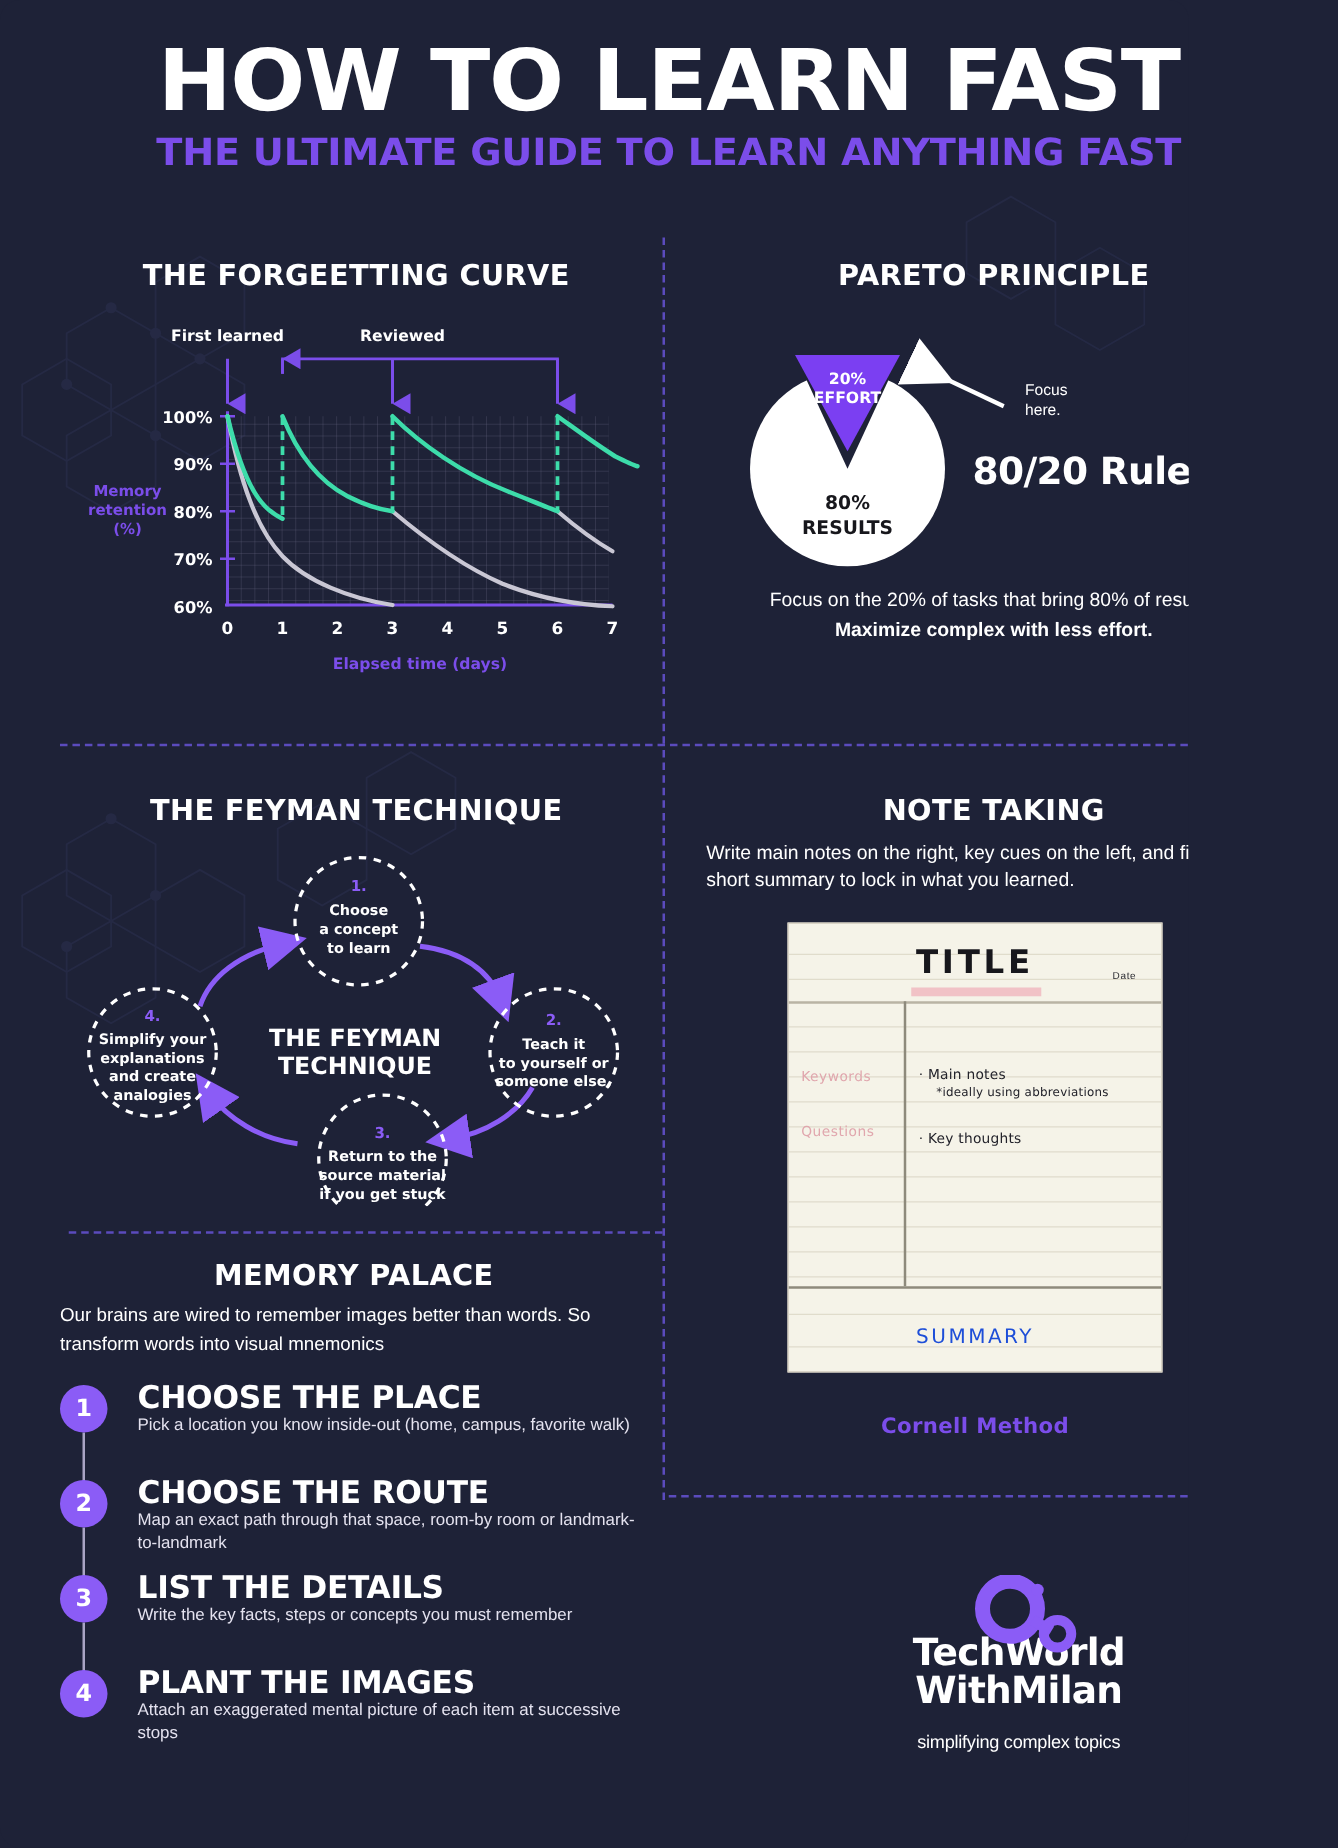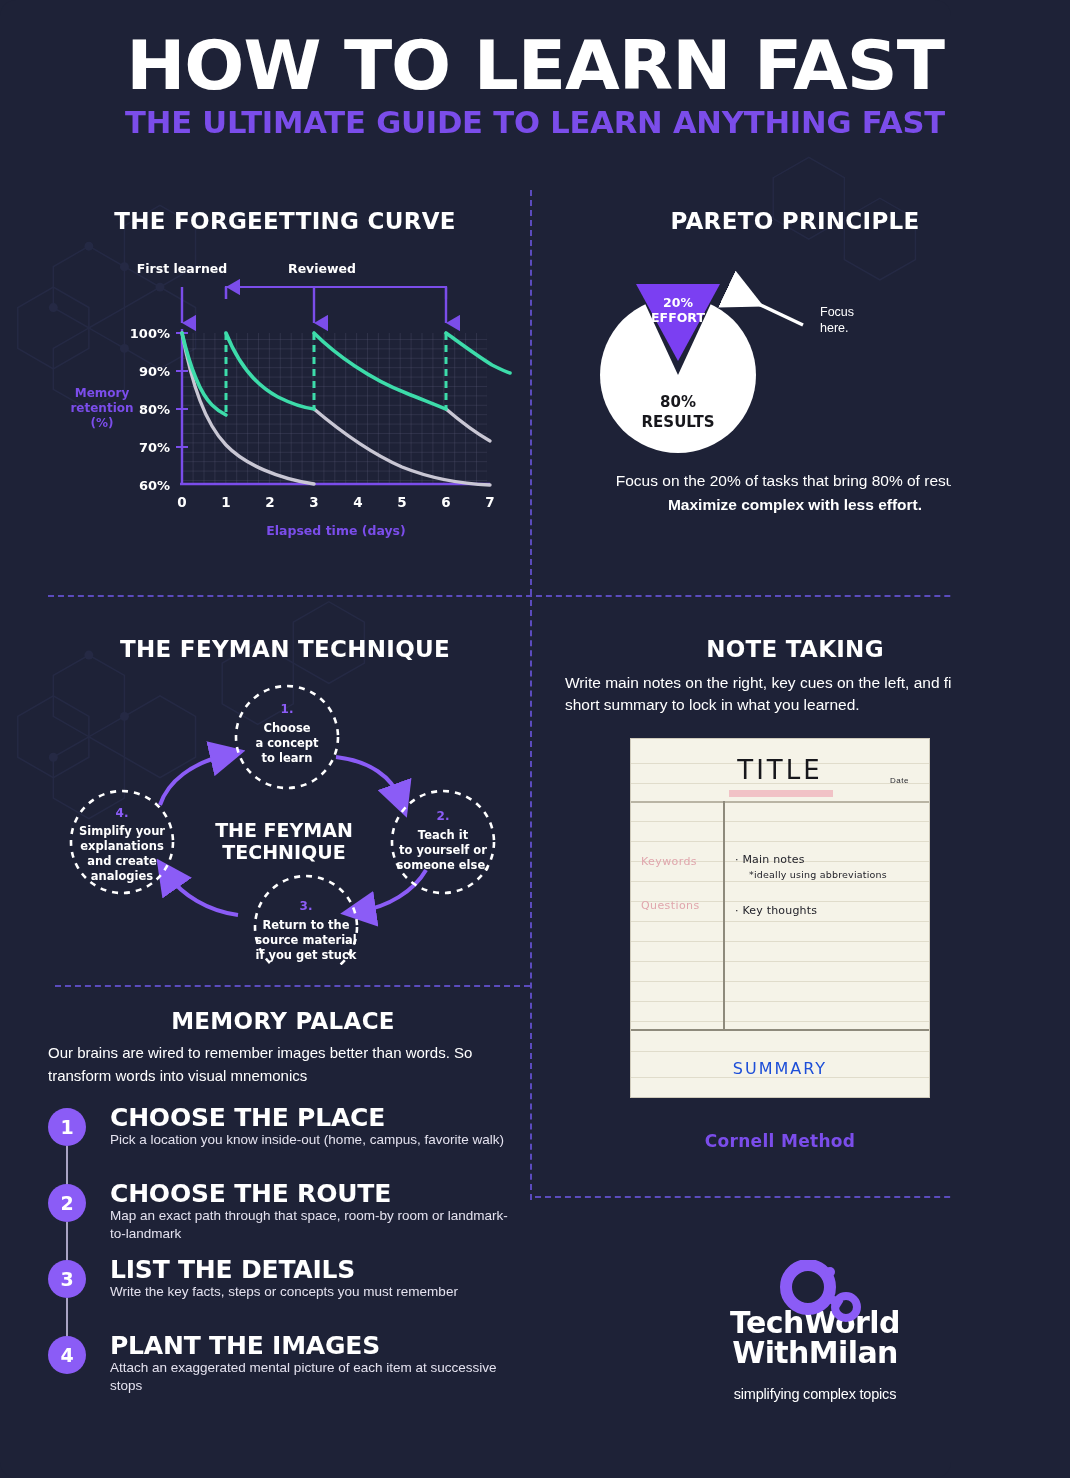--- a/index.html
+++ b/index.html
@@ -80,21 +80,21 @@
   #cornell {
     position: absolute; left: 630px; top: 738px; width: 300px; height: 360px;
     background: #f5f3e8; border: 1px solid #cfcabb;
   }
   .cn-rule {
     position: absolute; left: 0; width: 100%; height: 1px; background: #e0dccb;
   }
   #cn-title {
     position: absolute; left: 0; top: 16px; width: 100%; text-align: center;
     font-family: "DejaVu Sans", sans-serif; font-size: 26px; color: #17171c;
-    letter-spacing: 3px; font-weight: 400;
+    letter-spacing: 3px; font-weight: 700;
   }
   #cn-title-underline {
     position: absolute; left: 98px; top: 51px; width: 104px; height: 7px;
     background: #f0b9c0; opacity: .85;
   }
   #cn-date {
     position: absolute; right: 20px; top: 37px;
     font-size: 8px; color: #2a2a30; letter-spacing: .5px;
   }
   #cn-hdr-line { position: absolute; left: 0; top: 62px; width: 100%; height: 1.5px; background: #b9b4a4; }
@@ -309,20 +309,21 @@
       <text x="133" y="152" text-anchor="middle" font-family="DejaVu Sans, sans-serif" font-size="15" font-weight="700" fill="#17171c">80%</text>
       <text x="133" y="172" text-anchor="middle" font-family="DejaVu Sans, sans-serif" font-size="15" font-weight="700" fill="#17171c">RESULTS</text>
 
       <line x1="258" y1="70" x2="188" y2="37" stroke="#ffffff" stroke-width="3.4" marker-end="url(#whiteArrow)"></line>
     </svg>
   </div>
 
   <div class="focus-note" style="left:820px; top:305px;">Focus</div>
   <div class="focus-note" style="left:820px; top:321px;">here.</div>
 
+  <div id="rule-label">80/20 Rule</div>
   <div id="pareto-caption1">Focus on the 20% of tasks that bring 80% of results.</div>
   <div id="pareto-caption2">Maximize complex with less effort.</div>
 
   <div class="sec-title" style="left:40px; top:636px; width:490px;">THE FEYMAN TECHNIQUE</div>
 
   <div id="feyn-wrap">
     <svg width="490" height="300" viewBox="0 0 490 300">
       <defs>
         <marker id="pArrow" markerWidth="9" markerHeight="9" refX="4" refY="4.5" orient="auto">
           <path d="M0,0 L9,4.5 L0,9 Z" fill="#8b5cf6"></path>

